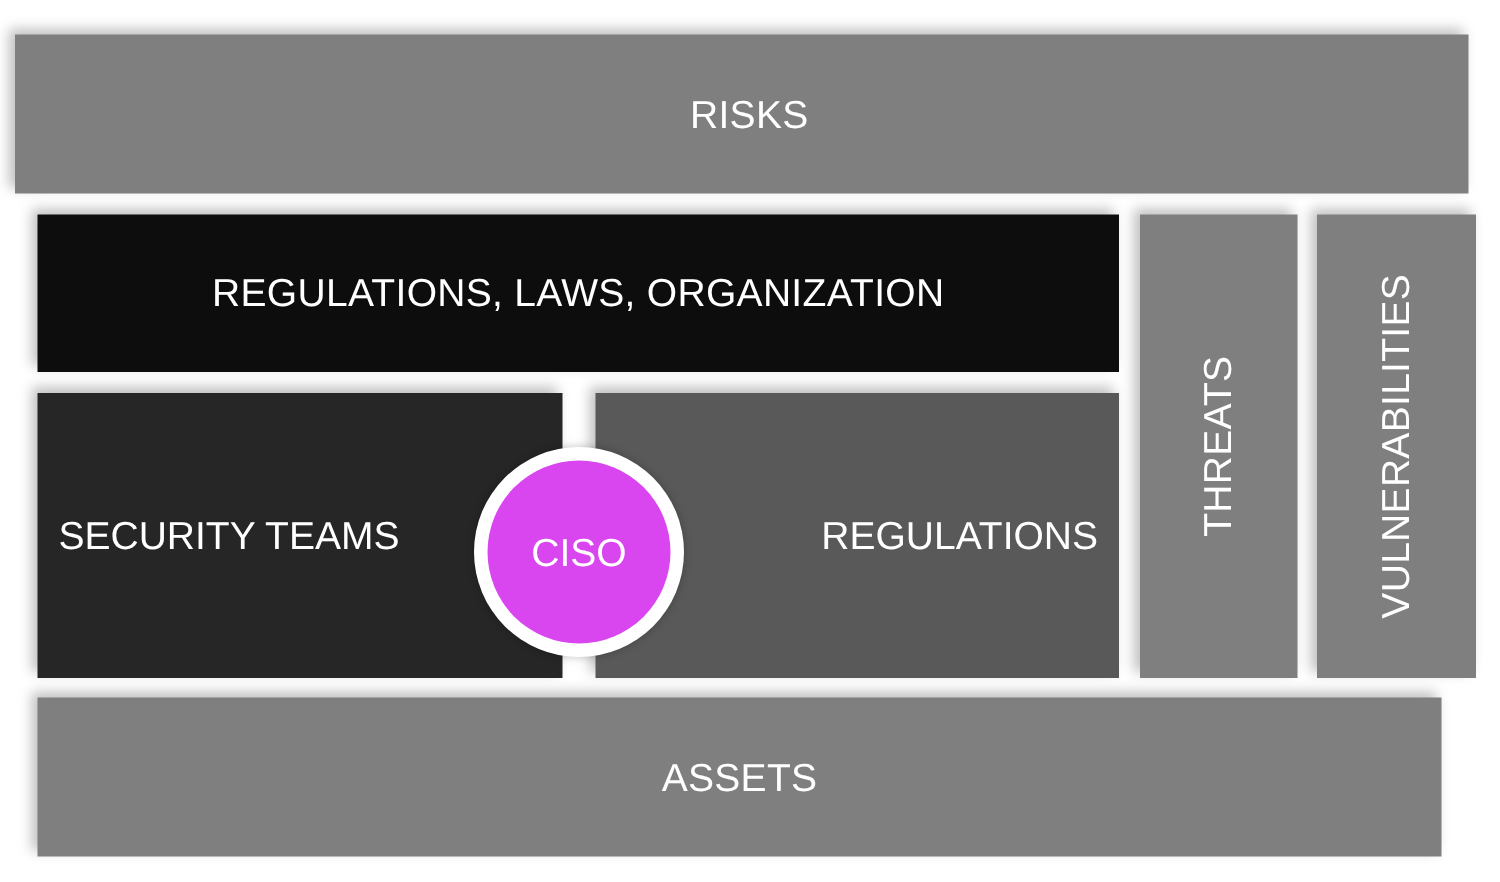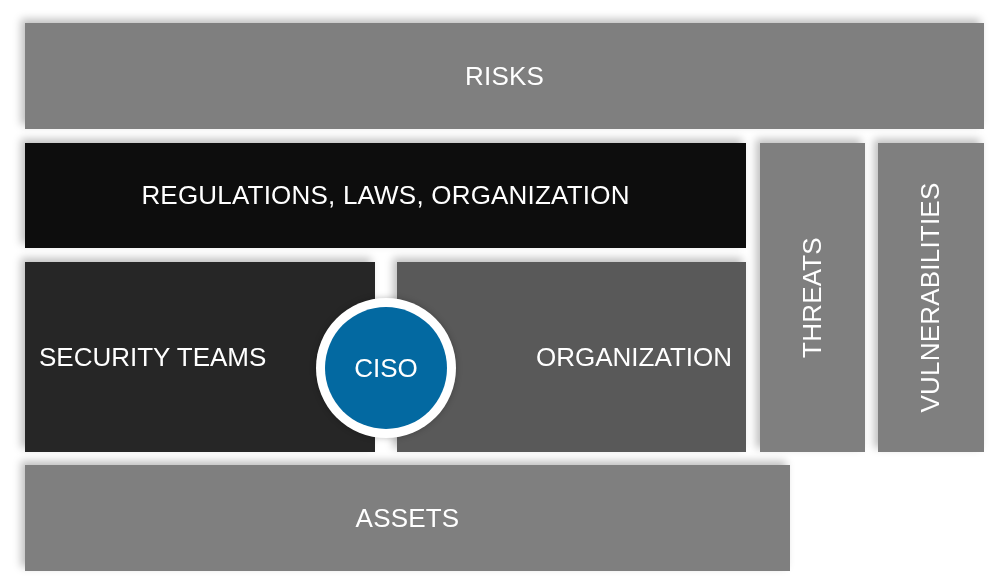--- a/index.html
+++ b/index.html
@@ -1,39 +1,39 @@
 <!DOCTYPE html>
 <html><head>
 <meta charset="utf-8">
 <style>
   html, body { margin:0; padding:0; background:#ffffff; }
   body { width:1000px; height:588px; position:relative; overflow:hidden;
          font-family: "Liberation Sans", "DejaVu Sans", sans-serif; color:#ffffff; }
   .blk { position:absolute; box-shadow: -4px -4px 8px rgba(0,0,0,0.25); display:flex;
          align-items:center; justify-content:center; }
   .lbl { color:#ffffff; font-size:26px; letter-spacing:0.2px; }
-  .risks { left:25px; top:23px; width:959px; height:106px; background:#7f7f7f; }
+  .risks { left:10px; top:23px; width:959px; height:106px; background:#7f7f7f;padding-left:10px; }
   .regs  { left:25px; top:143px; width:721px; height:105px; background:#0d0d0d; }
   .sec   { left:25px; top:262px; width:350px; height:190px; background:#262626;
            justify-content:flex-start; align-items:center; }
   .org   { left:397px; top:262px; width:349px; height:190px; background:#595959;
            justify-content:flex-end; align-items:center; }
   .threats { left:760px; top:143px; width:105px; height:309px; background:#7f7f7f; }
   .vulns   { left:878px; top:143px; width:106px; height:309px; background:#7f7f7f; }
-  .assets  { left:25px; top:465px; width:765px; height:106px; background:#7f7f7f;text-align:center; }
+  .assets  { left:25px; top:465px; width:936px; height:106px; background:#7f7f7f;text-align:center; }
   .vert { transform:rotate(-90deg); white-space:nowrap; }
   .stack { display:flex; flex-direction:column; }
   .sec .stack { margin-left:14px; align-items:flex-start; }
   .org .stack { margin-right:14px; align-items:flex-end; }
   .title { font-size:26px; line-height:30px; }
   .sub { font-size:14px; line-height:20px; margin-top:4px; }
   .ciso { position:absolute; left:316px; top:298px; width:140px; height:140px; border-radius:50%;
           background:#ffffff; display:flex; align-items:center; justify-content:center;
           box-shadow: 0 0 6px rgba(0,0,0,0.25); }
-  .ciso-inner { width:122px; height:122px; border-radius:50%; background:#0369a1;
+  .ciso-inner { width:122px; height:122px; border-radius:50%; background:#d946ef;
                 display:flex; align-items:center; justify-content:center; }
   .ciso-inner span { font-size:26px; color:#ffffff; }
 </style>
 </head>
 <body>
 
 <div class="blk risks">
   <span class="lbl">RISKS</span>
 </div>
 
@@ -42,21 +42,21 @@
 </div>
 
 <div class="blk sec">
   <div class="stack">
     <span class="title">SECURITY TEAMS</span>
   </div>
 </div>
 
 <div class="blk org">
   <div class="stack">
-    <span class="title">ORGANIZATION</span>
+    <span class="title">REGULATIONS</span>
   </div>
 </div>
 
 <div class="ciso">
   <div class="ciso-inner">
     <span>CISO</span>
   </div>
 </div>
 
 <div class="blk threats">

